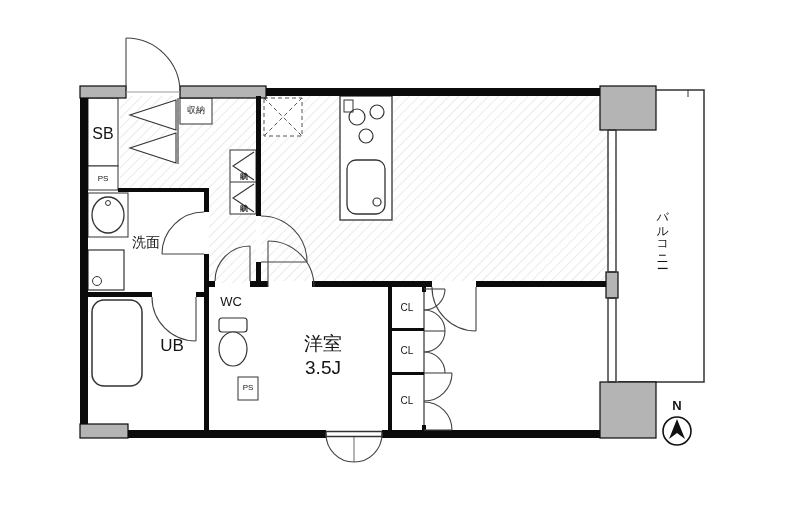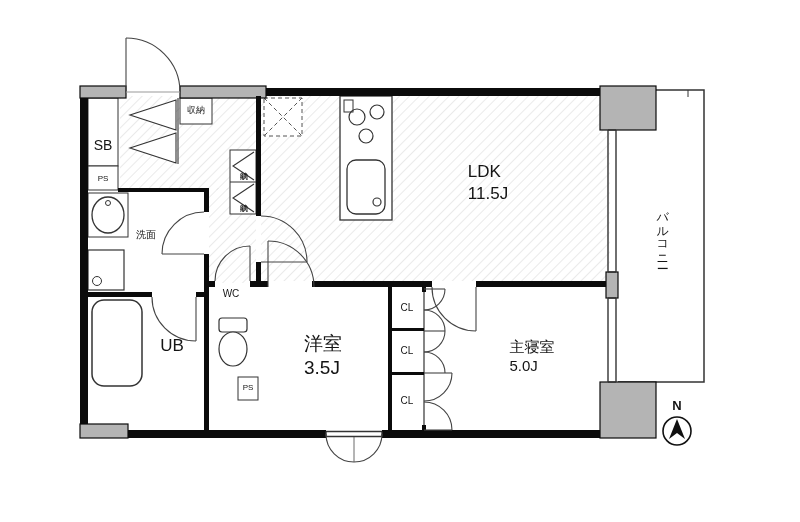--- a/index.html
+++ b/index.html
@@ -1,21 +1,21 @@
 <!DOCTYPE html>
 <html><head>
 <meta charset="utf-8">
 <title>Floor Plan</title>
 <style>
   *{margin:0;padding:0;box-sizing:border-box}
   html,body{width:800px;height:522px;background:#fff;overflow:hidden}
   #stage{position:relative;width:800px;height:522px;background:#fff;
          font-family:"Liberation Sans","DejaVu Sans",sans-serif;color:#141414}
   #plan-svg{position:absolute;left:0;top:0}
-  .lbl{position:absolute;transform:translate(-50%,-50%);
+  .lbl{position:absolute;transform:translate(-50%,-50%);text-align:center;
        white-space:nowrap;line-height:1.28;color:#141414}
   .vlbl{writing-mode:vertical-rl;text-orientation:upright;letter-spacing:1px}
   .bold{font-weight:bold}
 </style>
 </head>
 <body>
 
 <div id="stage">
 
 <svg id="plan-svg" width="800" height="522" viewBox="0 0 800 522">
@@ -199,56 +199,48 @@
       <line x1="354" y1="437" x2="354" y2="462" stroke-width="0.8"></line>
     </g>
   </g>
 
   <g>
     <circle cx="677" cy="431" r="14" fill="#ffffff" stroke="#111" stroke-width="1.6"></circle>
     <polygon points="677,419 669,439 677,433 685,439" fill="#111"></polygon>
   </g>
 </svg>
 
-<div class="lbl" style="left:488px;top:183px;font-size:17px">
-  <div>LDK</div>
-  <div>11.5J</div>
-</div>
 
 <div class="lbl" style="left:323px;top:356px;font-size:19px">
   <div>洋室</div>
   <div>3.5J</div>
 </div>
 
-<div class="lbl" style="left:532px;top:356px;font-size:15px">
-  <div>主寝室</div>
-  <div>5.0J</div>
+
+<div class="lbl" style="left:146px;top:243px;font-size:14px">洗面</div>
+
+<div class="lbl" style="left:172px;top:346px;font-size:17px">UB</div>
+
+<div class="lbl" style="left:231px;top:302px;font-size:13px">WC</div>
+
+<div class="lbl" style="left:103px;top:134px;font-size:16px">SB</div>
+
+<div class="lbl" style="left:103px;top:179px;font-size:8px">PS</div>
+
+<div class="lbl" style="left:248px;top:388px;font-size:8px">PS</div>
+
+<div class="lbl" style="left:196px;top:111px;font-size:9px">収納</div>
+
+<div class="lbl vlbl" style="left:243px;top:166px;font-size:8px">収納</div>
+
+<div class="lbl vlbl" style="left:243px;top:198px;font-size:8px">収納</div>
+
+<div class="lbl" style="left:407px;top:308px;font-size:10px">CL</div>
+
+<div class="lbl" style="left:407px;top:351px;font-size:10px">CL</div>
+
+<div class="lbl" style="left:407px;top:401px;font-size:10px">CL</div>
+
+<div class="lbl vlbl" style="left:662px;top:233px;font-size:12px">バルコニー</div>
+
+<div class="lbl bold" style="left:677px;top:406px;font-size:13px">N</div>
+
 </div>
 
-<div class="lbl" style="left:146px;top:235px;font-size:10px">洗面</div>
-
-<div class="lbl" style="left:172px;top:346px;font-size:17px">UB</div>
-
-<div class="lbl" style="left:231px;top:294px;font-size:10px">WC</div>
-
-<div class="lbl" style="left:103px;top:146px;font-size:14px">SB</div>
-
-<div class="lbl" style="left:103px;top:179px;font-size:8px">PS</div>
-
-<div class="lbl" style="left:248px;top:388px;font-size:8px">PS</div>
-
-<div class="lbl" style="left:196px;top:111px;font-size:9px">収納</div>
-
-<div class="lbl vlbl" style="left:243px;top:166px;font-size:8px">収納</div>
-
-<div class="lbl vlbl" style="left:243px;top:198px;font-size:8px">収納</div>
-
-<div class="lbl" style="left:407px;top:308px;font-size:10px">CL</div>
-
-<div class="lbl" style="left:407px;top:351px;font-size:10px">CL</div>
-
-<div class="lbl" style="left:407px;top:401px;font-size:10px">CL</div>
-
-<div class="lbl vlbl" style="left:662px;top:233px;font-size:12px">バルコニー</div>
-
-<div class="lbl bold" style="left:677px;top:406px;font-size:13px">N</div>
-
-</div>
-
 </body></html>

